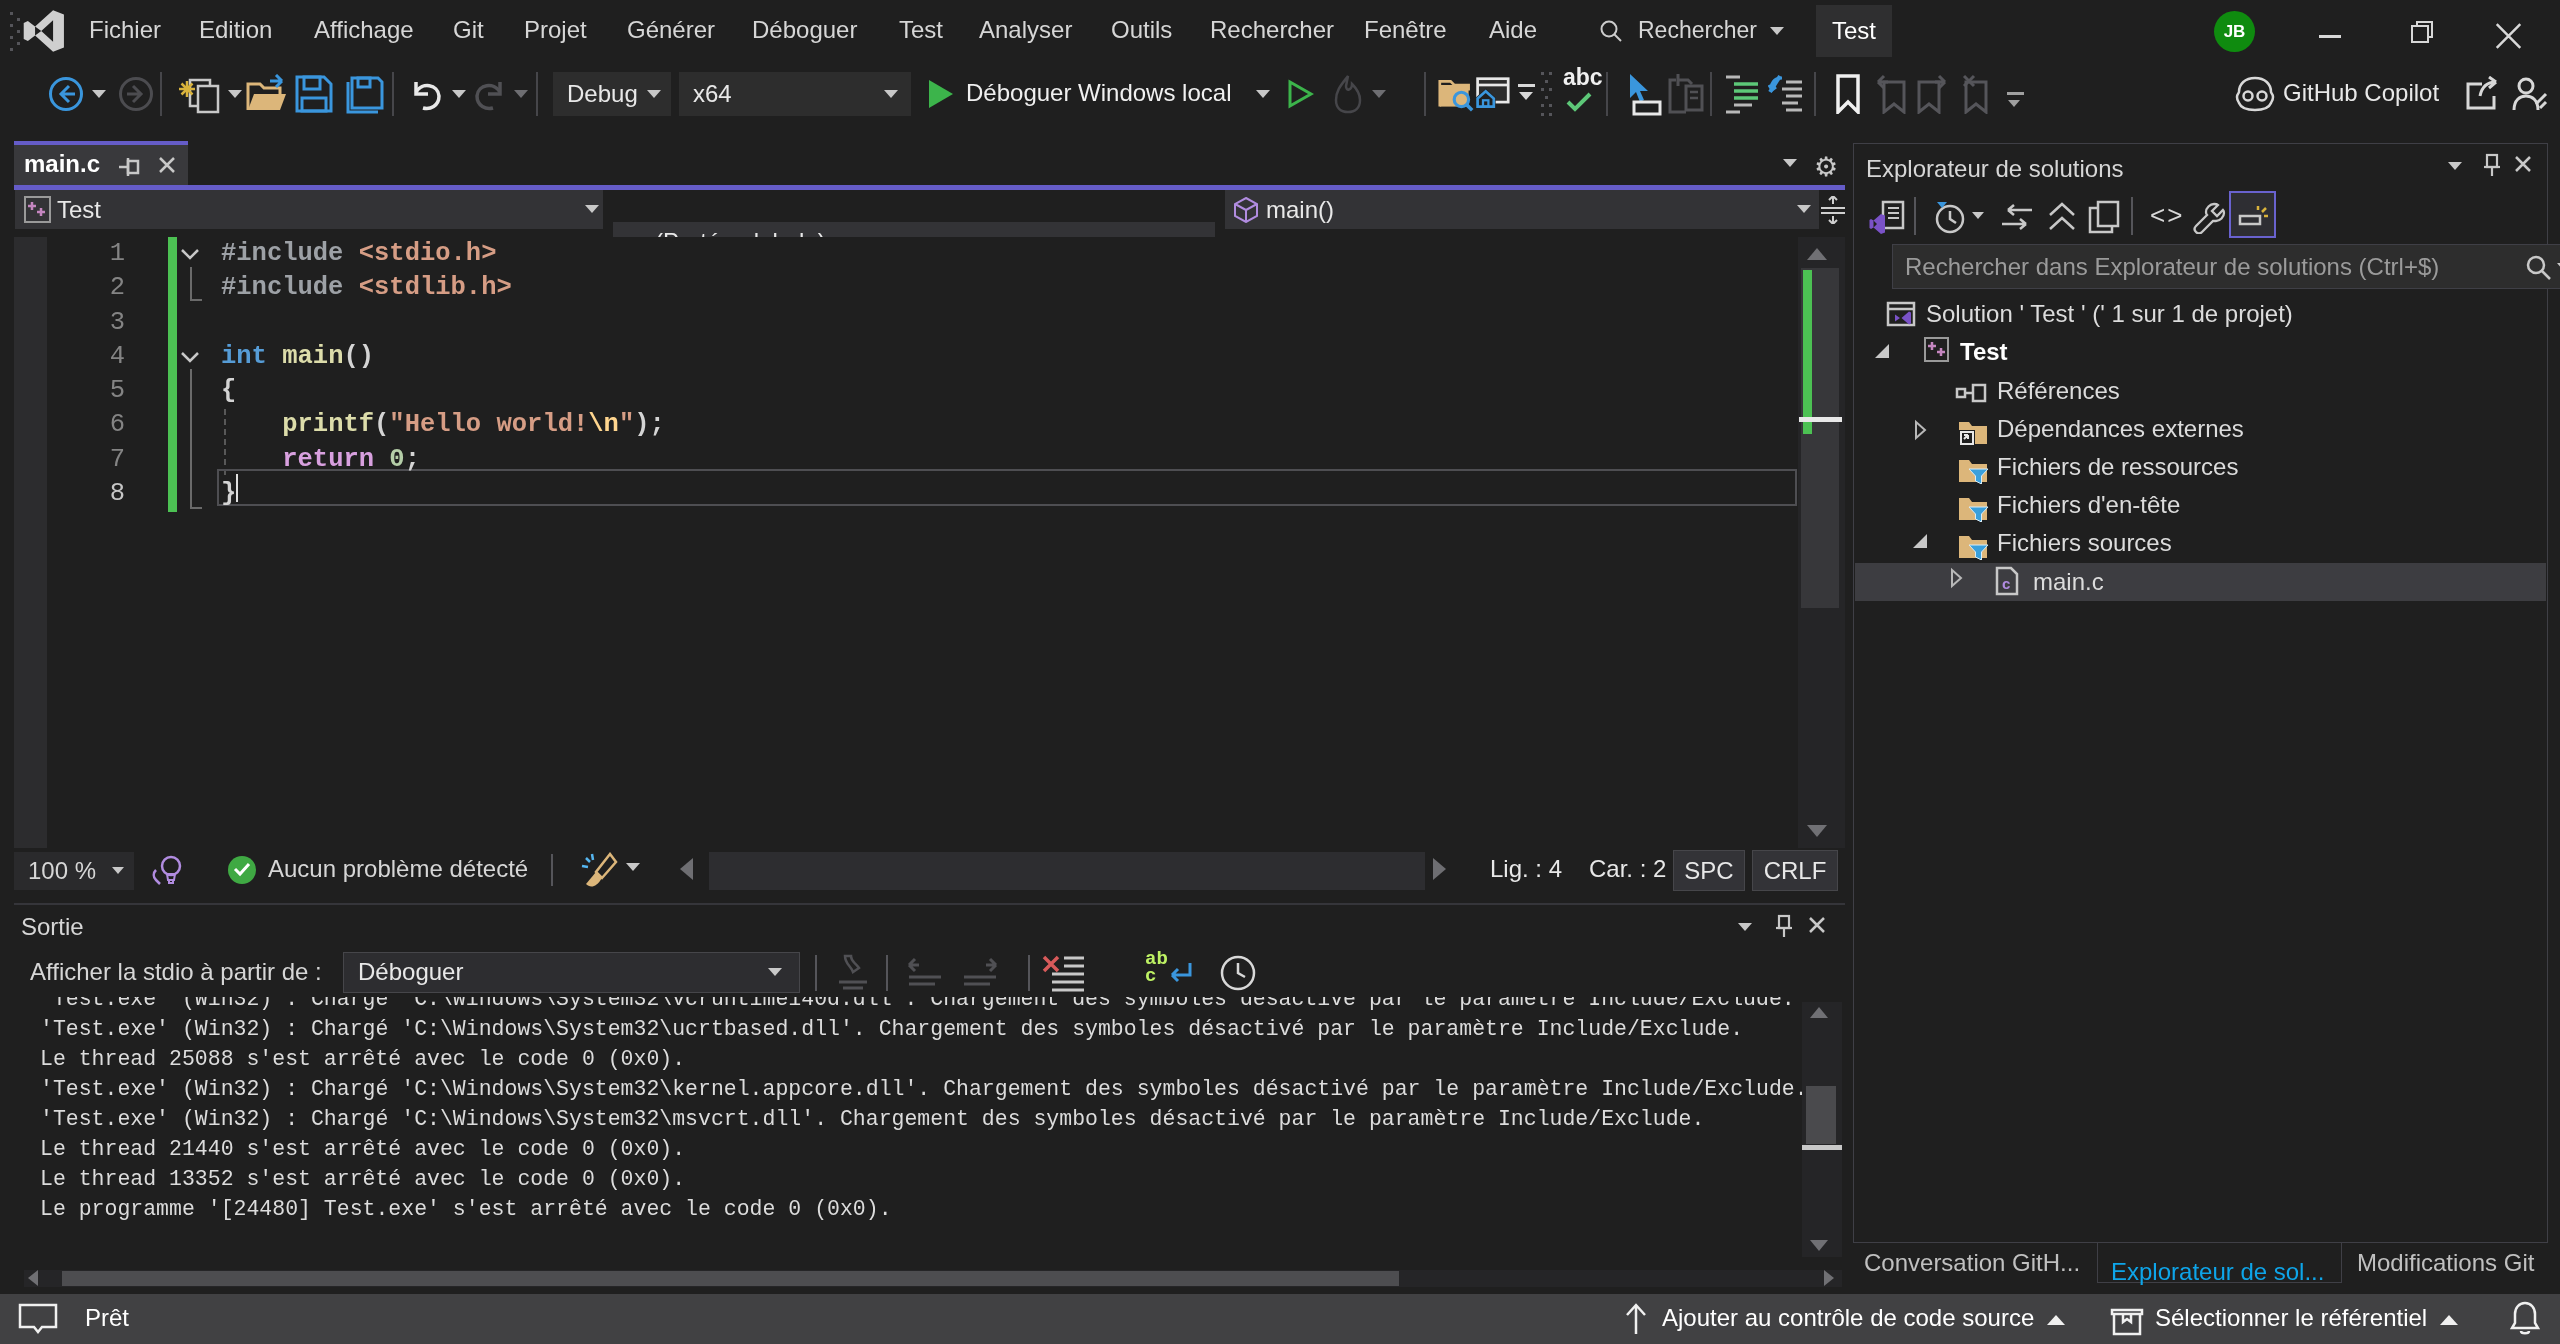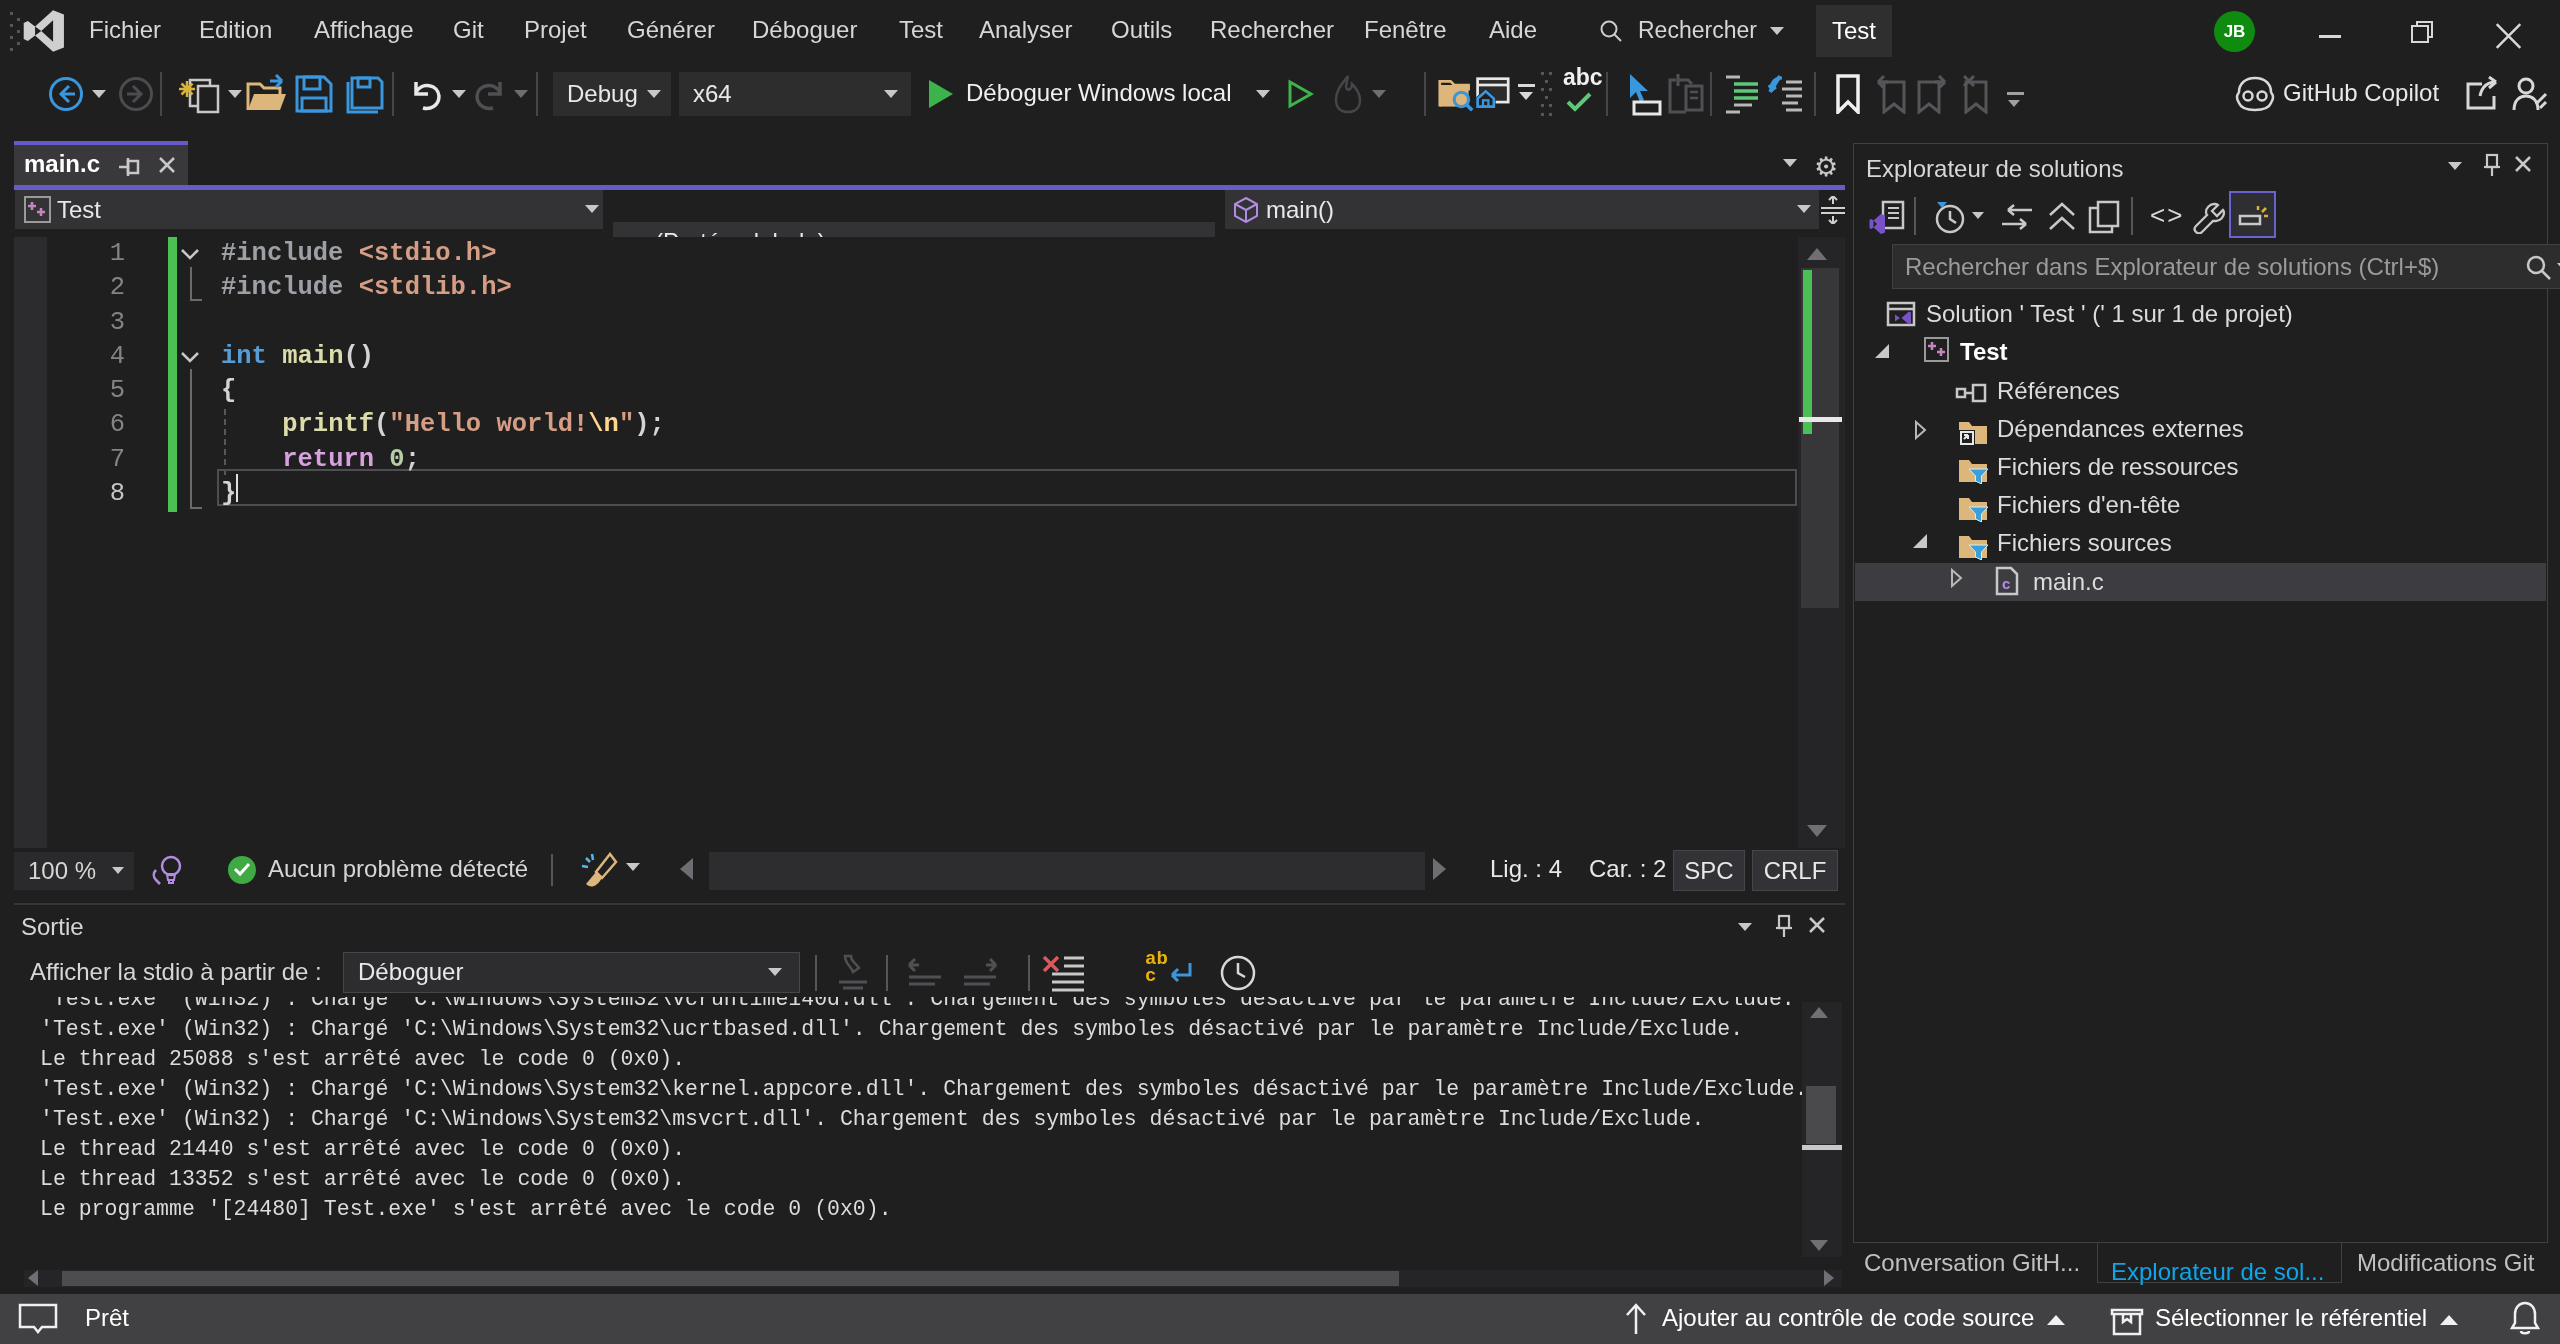--- a/index.html
+++ b/index.html
@@ -405,21 +405,21 @@
   </svg>
   <svg class="abs" style="left:946px;top:52px;" width="40" height="32" viewBox="0 0 40 32">
     <path d="M26 8 L36 8 M36 8 L30 2 M36 8 L30 14" fill="none" stroke="#505054" stroke-width="3"></path>
     <path d="M4 20 H36 M4 27 H30" stroke="#505054" stroke-width="3"></path>
   </svg>
   <div class="abs" style="left:1014px;top:50px;width:2px;height:36px;background:#55555a;"></div>
   <svg class="abs" style="left:1028px;top:49px;" width="42" height="38" viewBox="0 0 42 38">
     <path d="M2 3 L16 17 M16 3 L2 17" stroke="#d85a5a" stroke-width="3.5"></path>
     <path d="M22 4 H42 M22 12 H42 M10 20 H42 M10 28 H42 M10 36 H42" stroke="#c8c8c8" stroke-width="3"></path>
   </svg>
-  <div class="abs mono" style="left:1131px;top:46px;font-size:19px;font-weight:bold;color:#eab308;line-height:17px;">ab<br>c</div>
+  <div class="abs mono" style="left:1131px;top:46px;font-size:19px;font-weight:bold;color:#bef264;line-height:17px;">ab<br>c</div>
   <svg class="abs" style="left:1152px;top:56px;" width="26" height="26" viewBox="0 0 26 26">
     <path d="M24 2 V14 H6 M6 14 L12 8 M6 14 L12 20" fill="none" stroke="#3a96dd" stroke-width="3"></path>
   </svg>
   <svg class="abs" style="left:1205px;top:49px;" width="38" height="38" viewBox="0 0 38 38">
     <circle cx="19" cy="19" r="16" fill="none" stroke="#d8d8d8" stroke-width="2.5"></circle>
     <path d="M19 9 V19 L26 23" fill="none" stroke="#d8d8d8" stroke-width="2.5"></path>
   </svg>
 
   <div class="abs mono" style="left:0;top:92px;width:1788px;height:273px;overflow:hidden;">
     <div style="margin-top:-13px;padding-left:26px;font-size:21.5px;line-height:30px;color:#dcdcdc;white-space:pre;">'Test.exe' (Win32) : Chargé 'C:\Windows\System32\vcruntime140d.dll'. Chargement des symboles désactivé par le paramètre Include/Exclude.

